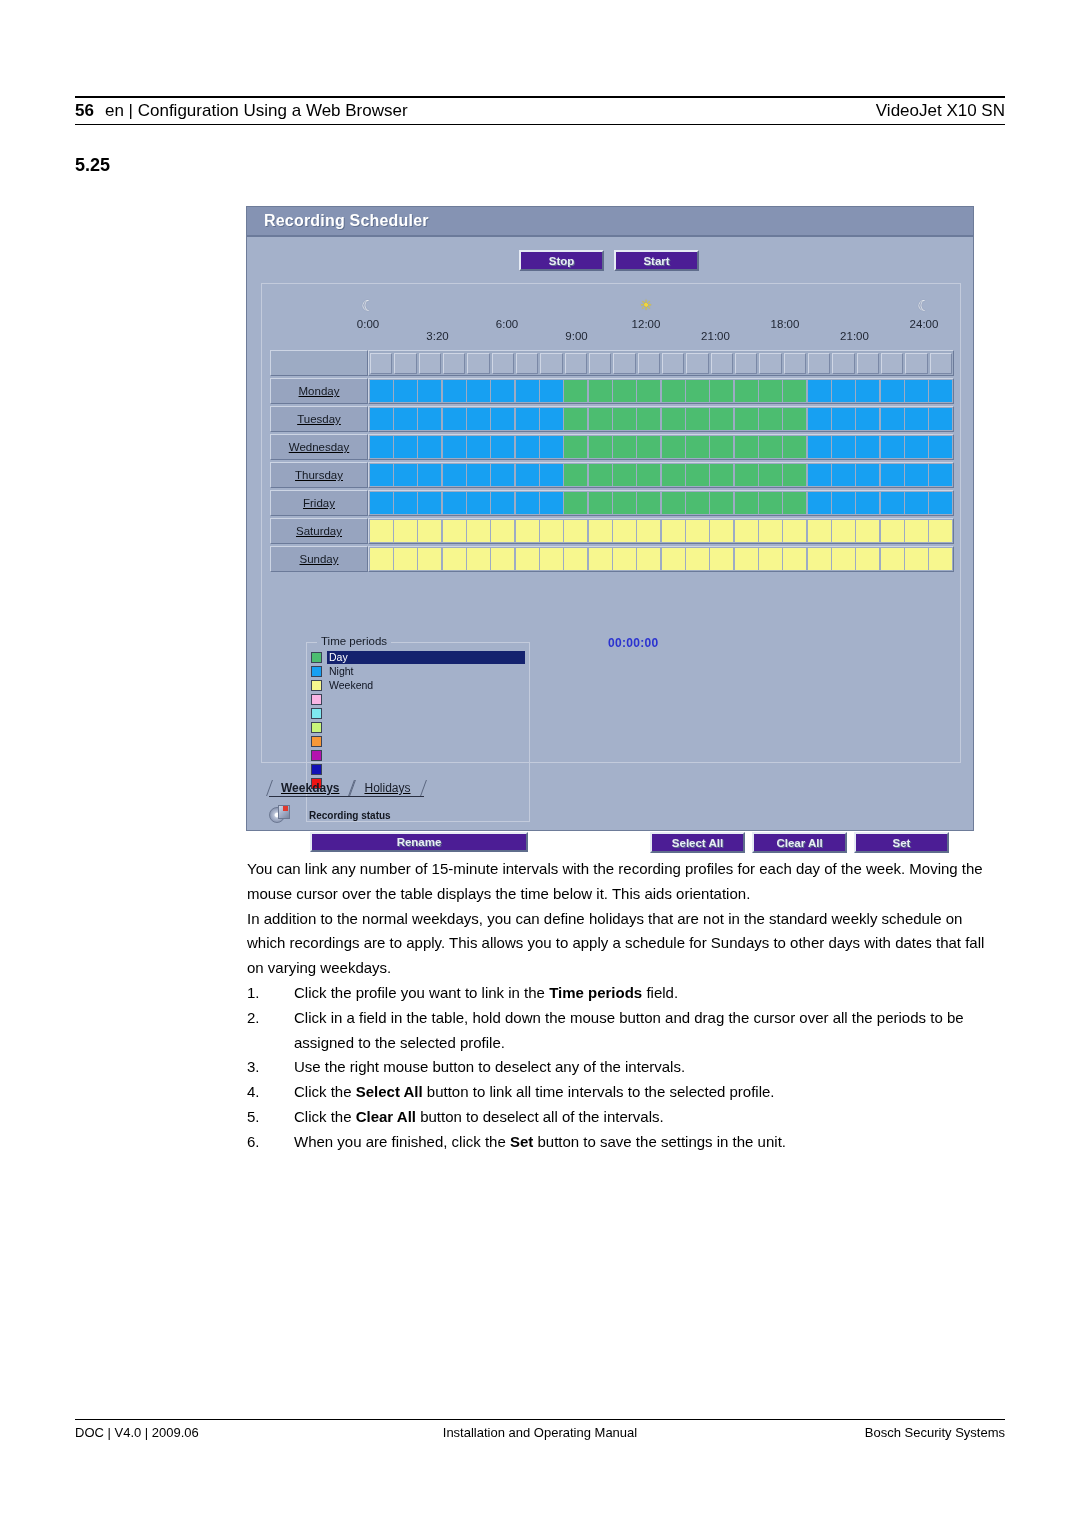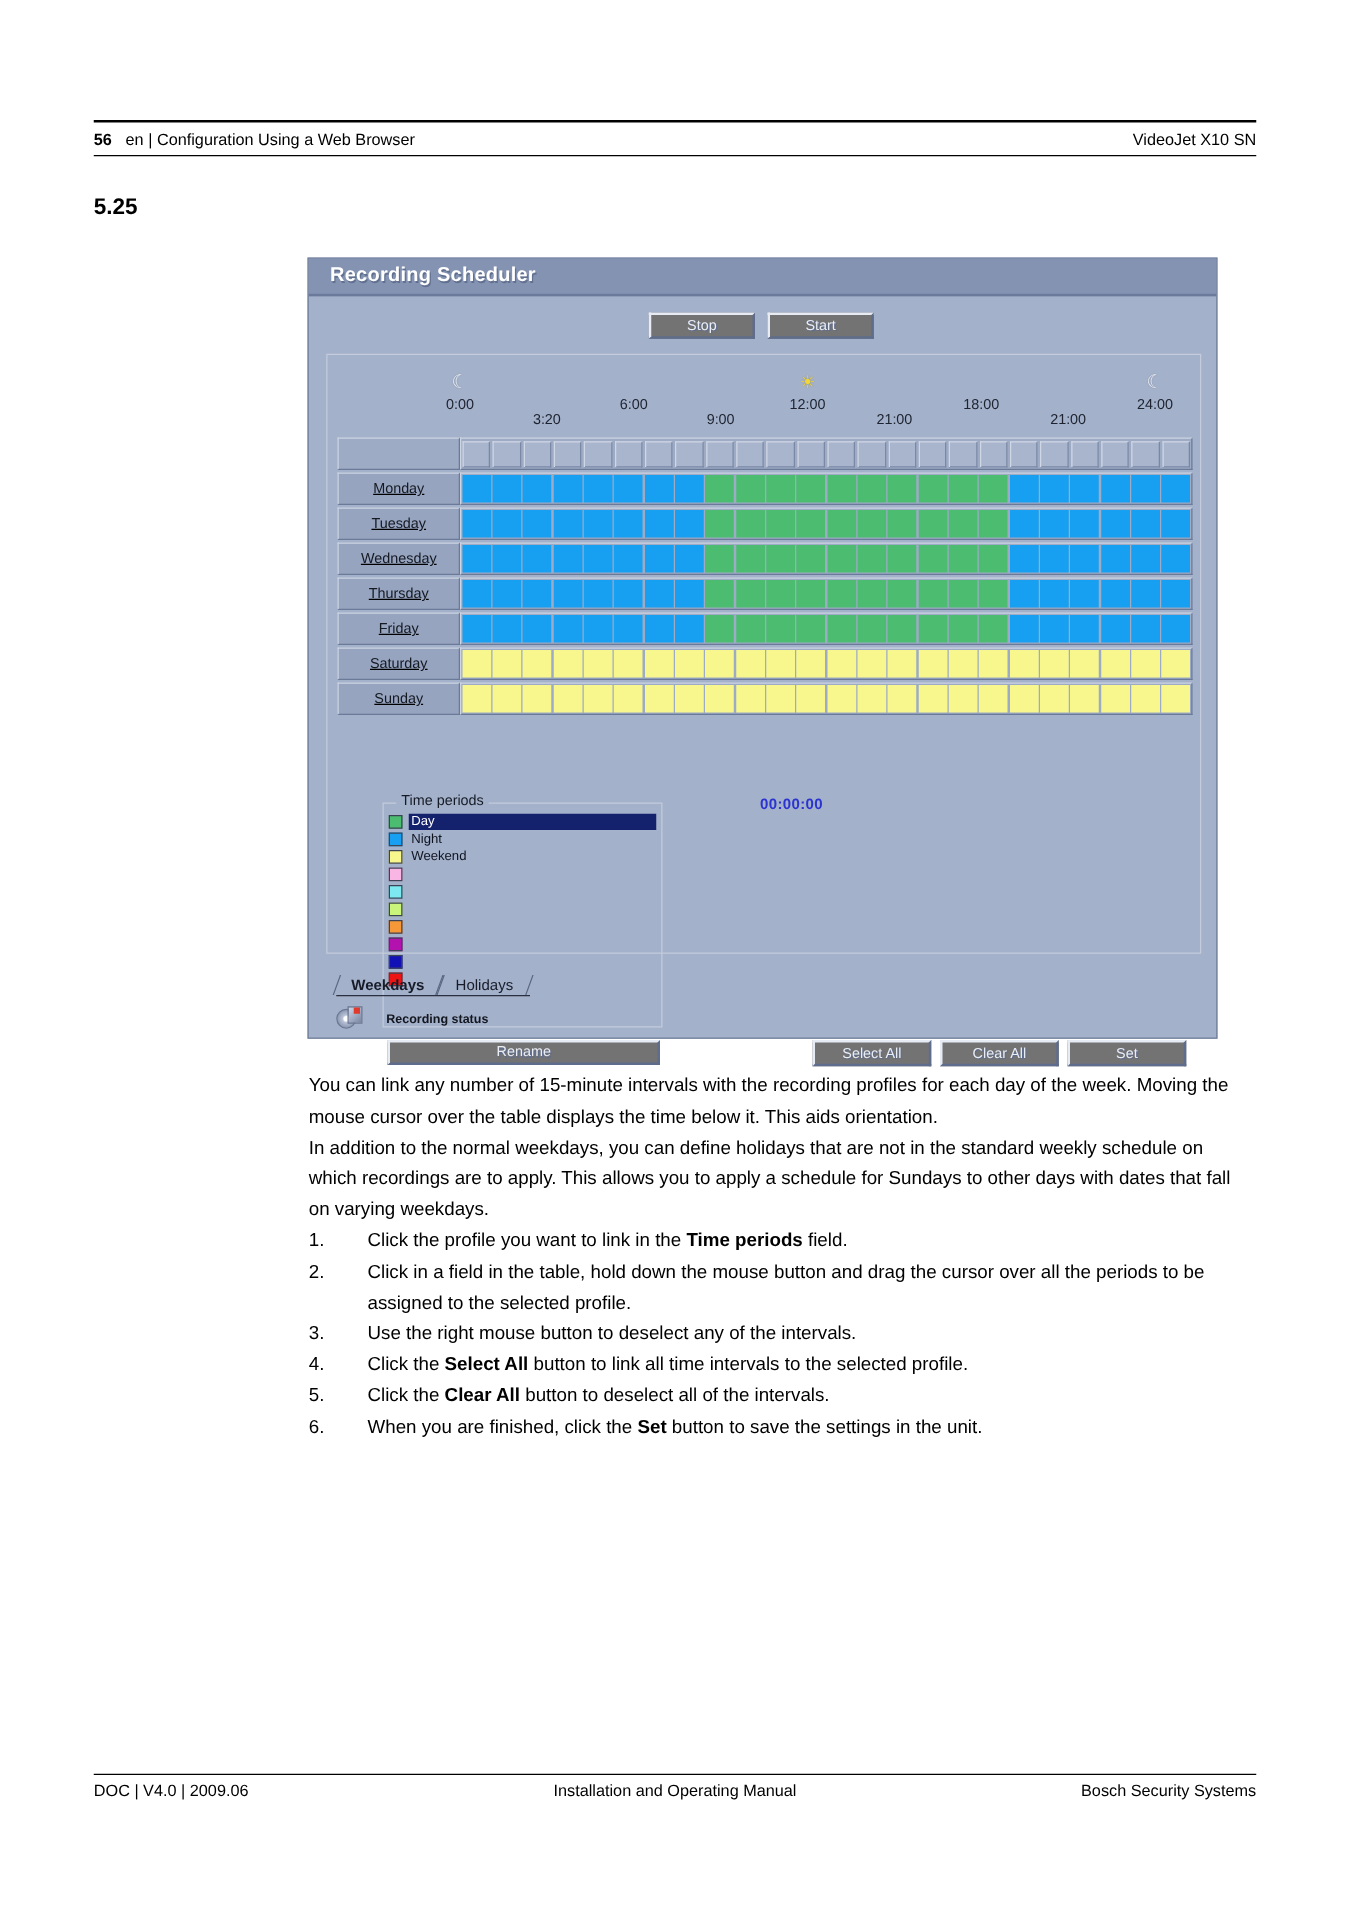--- a/index.html
+++ b/index.html
@@ -20,21 +20,21 @@
   .page-header {
     position: absolute;
     left: 75px;
     top: 96px;
     width: 930px;
     border-top: 2.5px solid #000;
     border-bottom: 1.6px solid #000;
     height: 26px;
     display: flex;
     align-items: center;
-    font-size: 13px;
+    font-size: 17px;
   }
   .hdr-pageno {
     font-weight: bold;
     margin-right: 11px;
   }
   .hdr-left { white-space: nowrap; }
   .hdr-right {
     margin-left: auto;
     white-space: nowrap;
   }
@@ -81,33 +81,34 @@
   .win-title span {
     color: #ffffff;
     font-weight: bold;
     font-size: 16px;
     letter-spacing: .2px;
     text-shadow: 1px 1px 0 #61708f;
   }
 
   
   .btn3d {
-    background: #737373;
+    background: #4c1d95;
     border-top: 2px solid #e6ebf4;
     border-left: 2px solid #e6ebf4;
     border-right: 2px solid #5f6d8c;
     border-bottom: 2px solid #5f6d8c;
     color: #e9edf5;
     font-size: 11.5px;
     display: flex;
     align-items: center;
     justify-content: center;
     box-sizing: border-box;
     text-shadow: 1px 1px 0 #5f6d8c;
     cursor: default;
+    font-weight: bold;
   }
 
   .topbtns {
     position: absolute;
     left: 272px;
     top: 43px;
     display: flex;
     gap: 10px;
   }
   .topbtns .btn3d { width: 85px; height: 21px; }
@@ -281,20 +282,21 @@
   .actionbtns .btn3d { width: 95px; height: 21px; }
 
   
   .tabs {
     position: absolute;
     left: 22px;
     top: 570px;
     display: flex;
     align-items: flex-end;
     height: 20px;
+    text-decoration: underline;
   }
   .tab {
     position: relative;
     font-size: 12px;
     padding: 0 13px 1px 12px;
     color: #171c28;
     border-bottom: 1.4px solid #2a3042;
     height: 17px;
     line-height: 17px;
     box-sizing: border-box;

